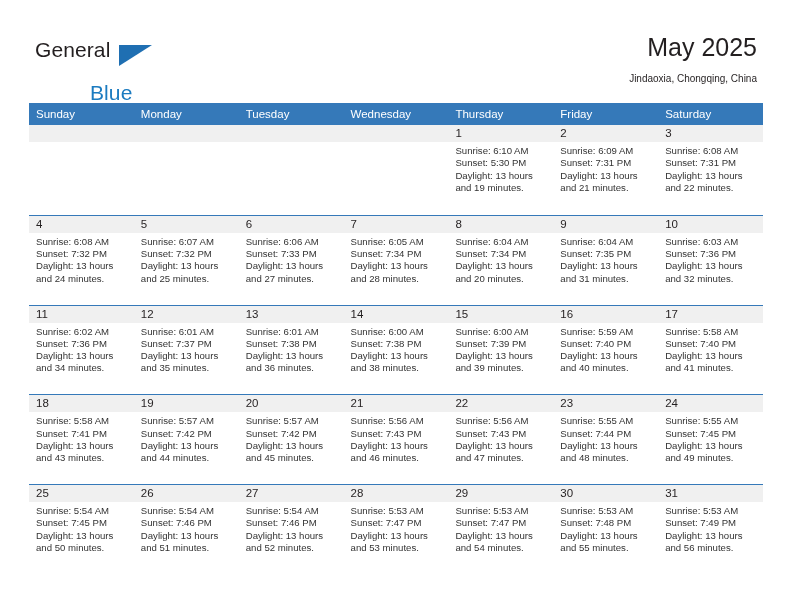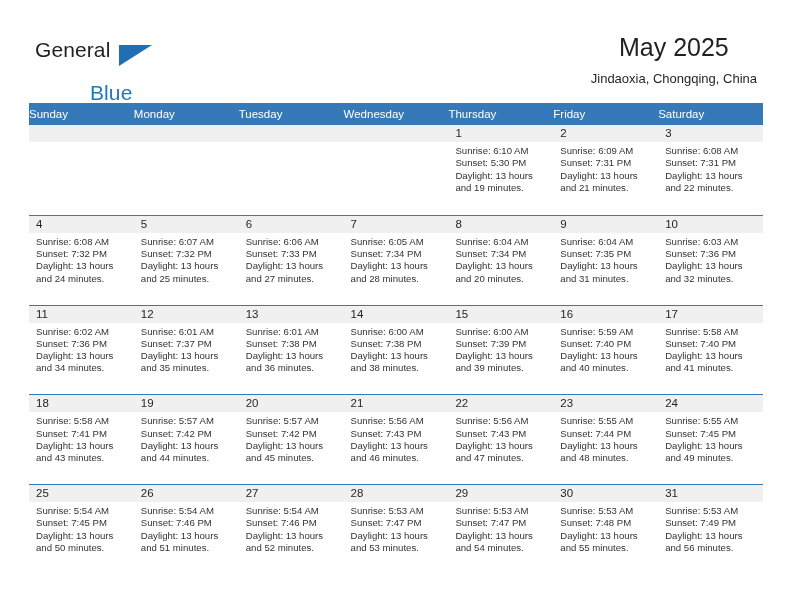--- a/index.html
+++ b/index.html
@@ -60,30 +60,30 @@
     width: 0;
     height: 0;
     border-left: 33px solid #1f6fb2;
     border-bottom: 21px solid transparent;
   }
 
   .title-block {
     position: absolute;
     right: 35px;
     top: 32px;
-    text-align: center;
+    text-align: right;
   }
   .cal-title {
     font-size: 25px;
     color: #231f20;
     line-height: 30px;
     white-space: nowrap;
   }
   .cal-subtitle {
-    font-size: 13px;
+    font-size: 10px;
     color: #231f20;
     line-height: 18px;
     margin-top: 8px;
     white-space: nowrap;
   }
 
   
   .calendar {
     position: absolute;
     left: 29px;
@@ -93,21 +93,21 @@
   .dow-row {
     display: flex;
     background: #3579b9;
     height: 22px;
   }
   .dow {
     flex: 1 1 0;
     color: #ffffff;
     font-size: 11.5px;
     line-height: 22px;
-    padding-left: 0;
+    padding-left: 7px;
     box-sizing: border-box;
     white-space: nowrap;
   }
   .week {
     display: flex;
     border-top: 1.5px solid #3579b9;
     height: 89.8px;
     box-sizing: border-box;
   }
   .week.first {

